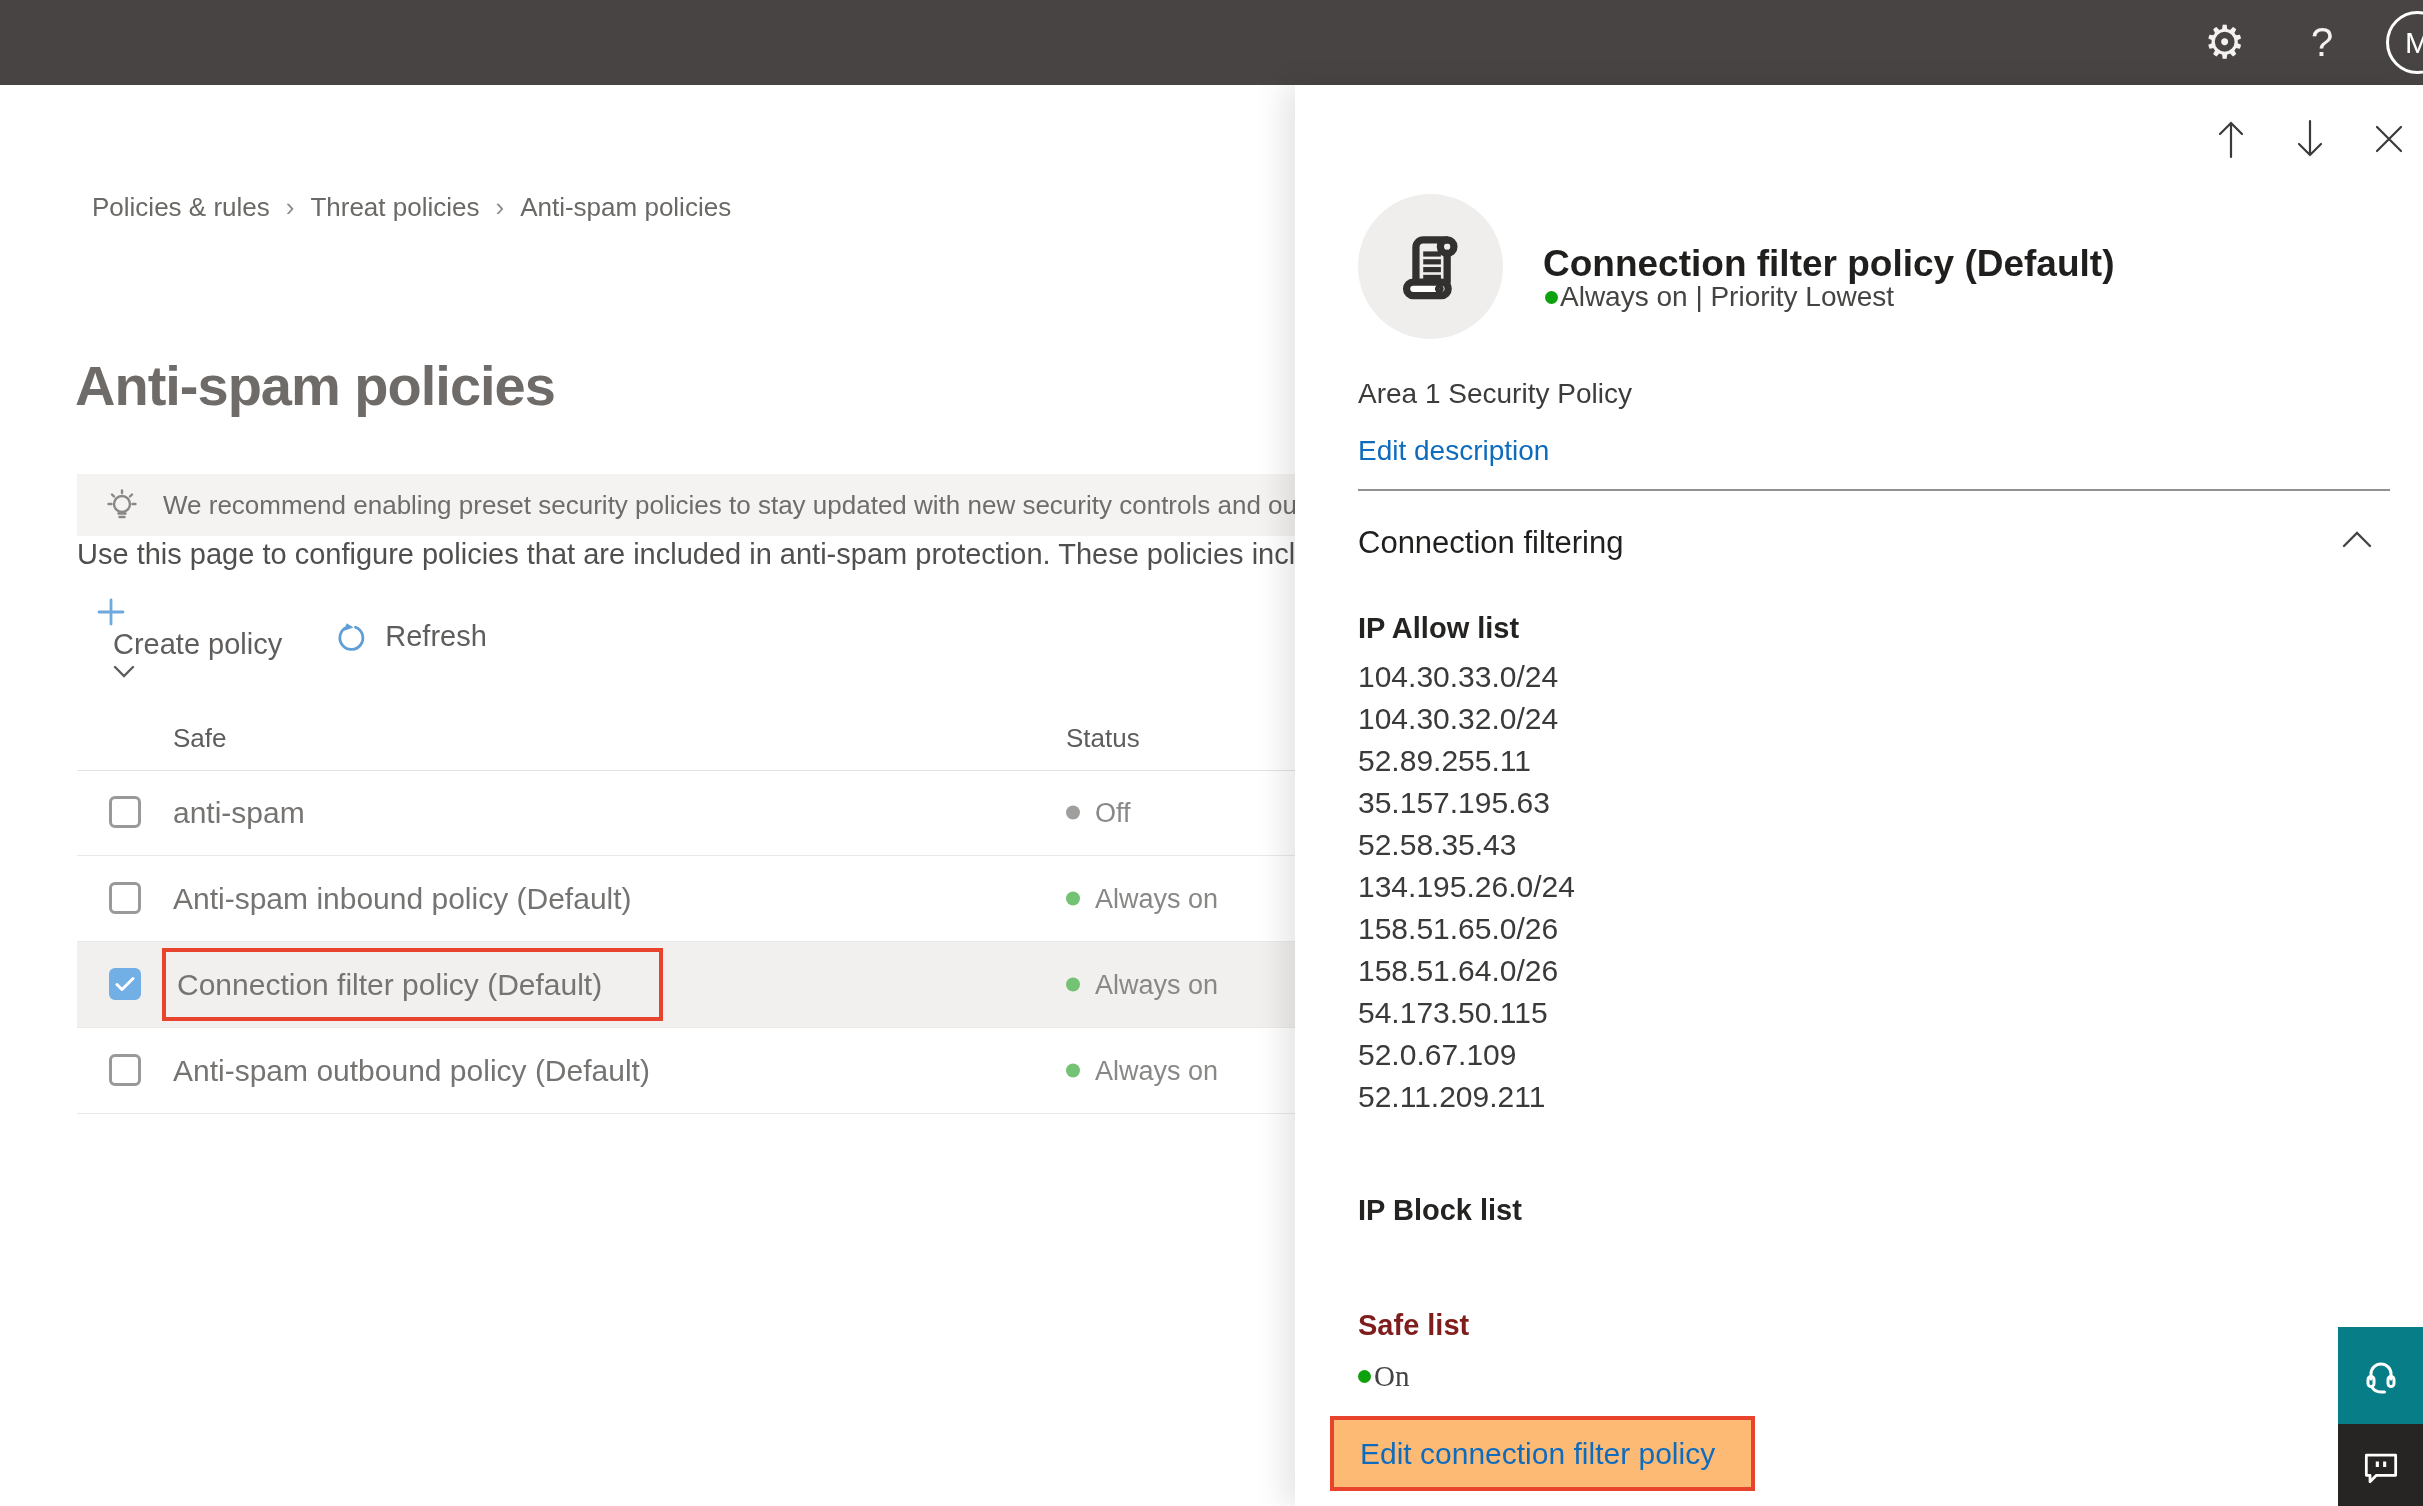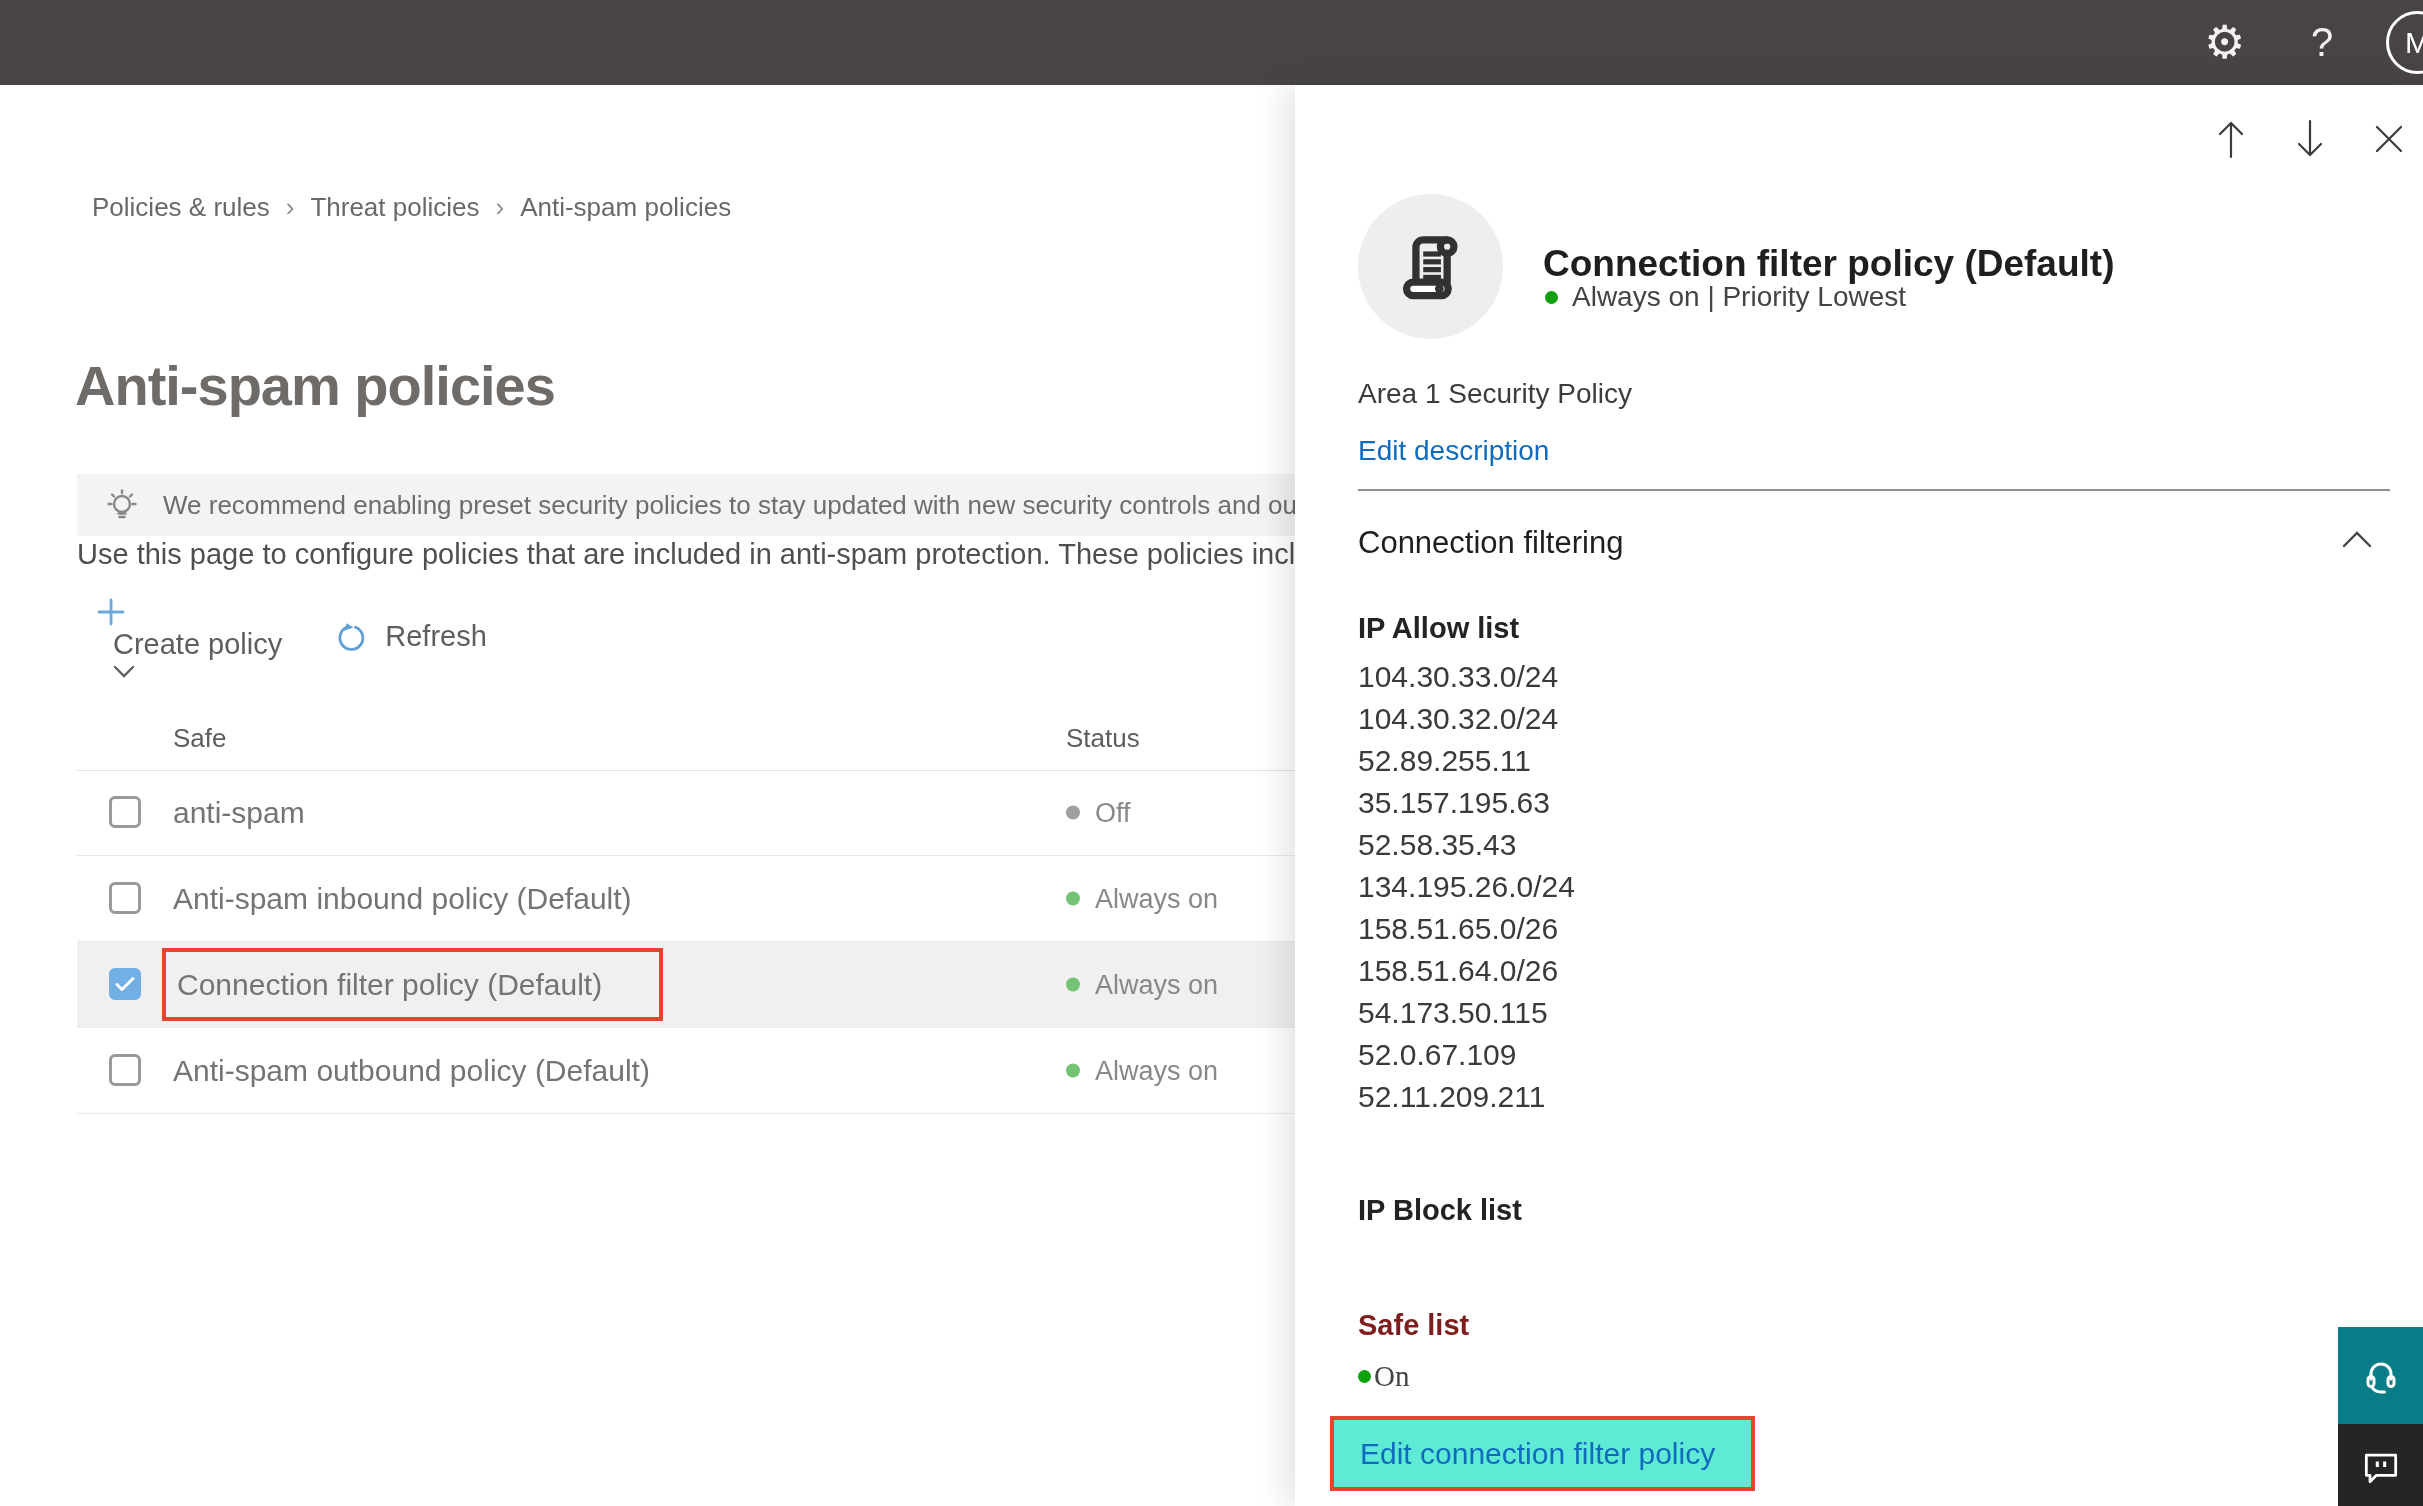--- a/index.html
+++ b/index.html
@@ -56,36 +56,36 @@
   .dot.bright{background:#0da10d;width:13px;height:13px;}
 
   
   .flyout{position:absolute;left:1295px;top:85px;width:1129px;height:1422px;background:#fff;
           box-shadow:-12px 0 28px rgba(0,0,0,.10);z-index:5;}
   .fly-icon-btn{position:absolute;top:34px;width:40px;height:40px;display:flex;align-items:center;justify-content:center;}
   .fly-up{left:916px;} .fly-down{left:995px;} .fly-close{left:1074px;}
   .fly-avatar{position:absolute;left:63px;top:109px;width:145px;height:145px;border-radius:50%;
               background:#efeeed;display:flex;align-items:center;justify-content:center;}
   .fly-title{position:absolute;left:248px;top:127px;font-size:37px;font-weight:700;color:#201f1e;}
-  .fly-status{position:absolute;left:250px;top:196px;display:flex;align-items:center;gap:14px;
+  .fly-status{position:absolute;left:250px;top:196px;display:flex;align-items:center;gap:2px;
               font-size:28px;color:#454442;}
   .fly-desc{position:absolute;left:63px;top:293px;font-size:28px;color:#3d3c3a;}
   .fly-editdesc{position:absolute;left:63px;top:350px;font-size:28px;color:#0f6cbd;}
   .fly-divider{position:absolute;left:63px;top:404px;width:1032px;height:2px;background:#919190;}
   .fly-section{position:absolute;left:63px;top:440px;font-size:31px;font-weight:400;color:#201f1e;}
   .fly-chevron{position:absolute;left:1047px;top:446px;}
   .ip-title{position:absolute;left:63px;top:527px;font-size:29px;font-weight:700;color:#242321;}
   .ip-list{position:absolute;left:63px;top:571px;font-size:30px;color:#3b3a39;line-height:42px;}
   .ipblock-title{position:absolute;left:63px;top:1109px;font-size:29px;font-weight:700;color:#242321;}
   .safelist-title{position:absolute;left:63px;top:1224px;font-size:29px;font-weight:700;color:#7f1d1d;}
   .safelist-status{position:absolute;left:63px;top:1275px;display:flex;align-items:center;gap:3px;
                    font-size:29px;color:#454442;font-family:Liberation Serif, serif;}
   .edit-redbox{position:absolute;left:35px;top:1331px;height:75px;box-sizing:border-box;
                border:4px solid #e8432d;display:flex;align-items:center;
-               padding:0 36px 0 26px;font-size:30px;color:#0f6cbd;background:#5eead4;}
+               padding:0 36px 0 26px;font-size:30px;color:#0f6cbd;background:#fdba74;}
 
   
   .support-button{position:absolute;left:2338px;top:1327px;width:85px;height:97px;background:#077d87;
                   display:flex;align-items:center;justify-content:center;z-index:9;}
   .feedback-button{position:absolute;left:2338px;top:1424px;width:85px;height:83px;background:#262524;
                    display:flex;align-items:flex-start;justify-content:center;padding-top:22px;
                    box-sizing:border-box;z-index:9;}
 </style>
 </head>
 <body>

